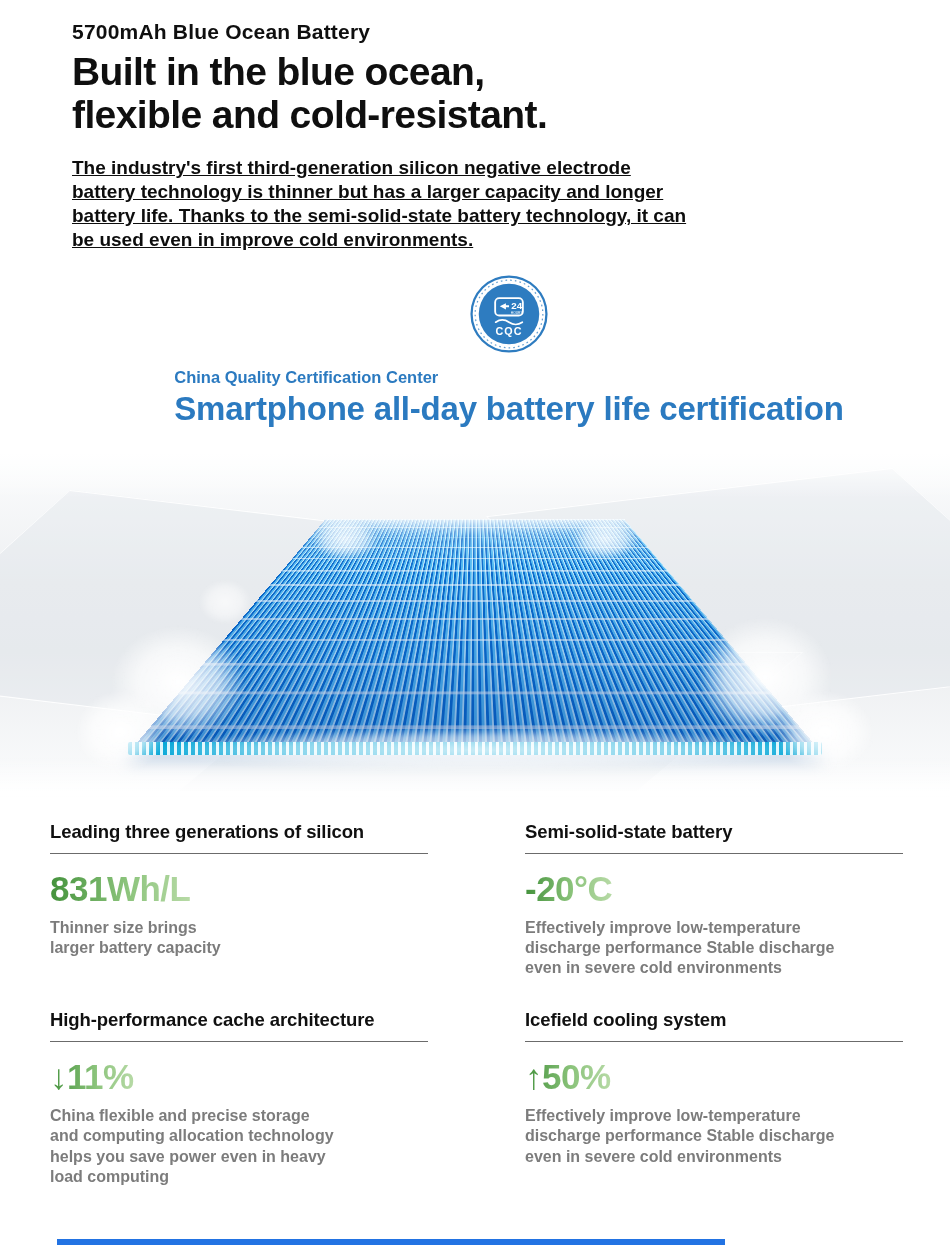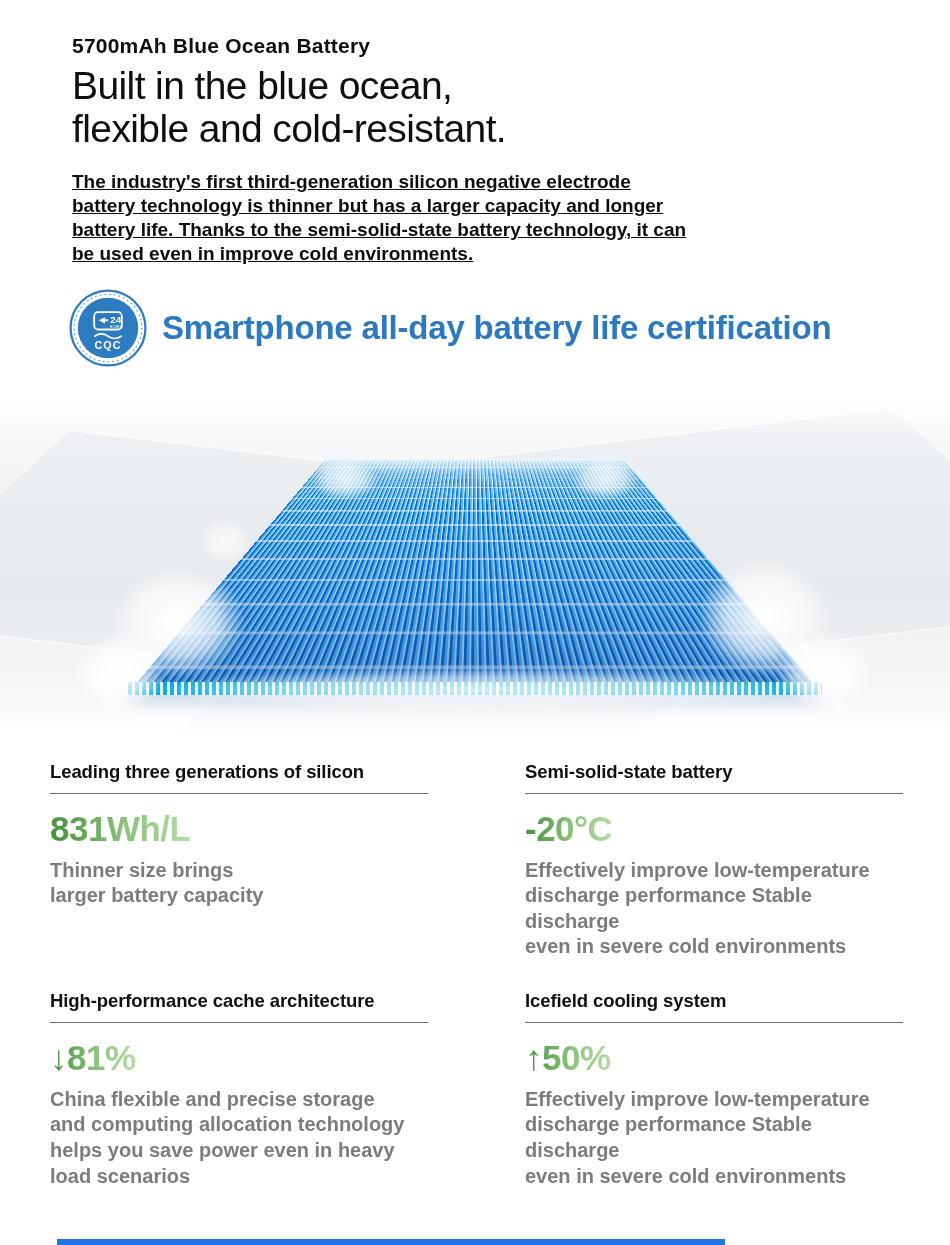--- a/index.html
+++ b/index.html
@@ -3,31 +3,31 @@
 <meta charset="utf-8">
 <style>
   * { margin:0; padding:0; box-sizing:border-box; }
   html,body { width:950px; }
   body {
     height:1245px; position:relative; overflow:hidden;
     background:#ffffff; font-family:"Liberation Sans", sans-serif; color:#0f0f0f;
   }
 
   
-  .header { padding:34px 0 0 72px; }
+  .header { padding:20px 0 0 72px; }
   .eyebrow { font-size:21px; font-weight:700; letter-spacing:.2px; margin-bottom:7px; }
-  .title { font-size:39px; font-weight:400; line-height:1.09; letter-spacing:-.6px; }
+  .title { font-size:39px; font-weight:700; line-height:1.09; letter-spacing:-.6px; }
   .title span { display:block; }
 
   
   .intro { margin:20px 0 0 72px; font-size:19px; font-weight:600; line-height:1.27; color:#0d0d0d;text-decoration:underline; }
   .intro span { display:block; }
 
   
-  .cert { margin:21px 0 0 68px; display:flex; align-items:center; gap:14px; }
+  .cert { margin:21px 0 0 68px; display:flex; align-items:center; gap:14px;flex-direction:column; }
   .cert-badge { width:80px; height:80px; flex:0 0 80px; }
   .cert-org { font-size:16.5px; font-weight:600; color:#2b7ac0; margin-bottom:3px; }
   .cert-title { font-size:33px; font-weight:700; color:#2b7ac0; letter-spacing:-.2px; }
 
   
   .hero { position:relative; margin-top:24px; height:345px; overflow:hidden;
     background:linear-gradient(180deg,#fbfcfd 0%,#eef0f2 38%,#ecEEf0 58%,#fbfcfd 100%); }
   .panel { position:absolute; background:rgba(222,226,231,.35); border:1px solid rgba(255,255,255,.9); }
   .p1 { left:-60px; top:60px; width:420px; height:190px; transform:skewX(-48deg) skewY(6deg); }
   .p2 { right:-80px; top:40px; width:460px; height:200px; transform:skewX(48deg) skewY(-6deg); }
@@ -63,21 +63,21 @@
   
   .stats { margin-top:24px; padding-left:50px; display:grid;
     grid-template-columns:378px 378px; column-gap:97px; }
   .stat { margin-bottom:30px; }
   .stat:nth-child(5), .stat:nth-child(6) { margin-top:46px; margin-bottom:0; }
   .stat-heading { font-size:18.5px; font-weight:700; color:#101010; letter-spacing:-.1px;
     padding-bottom:10px; border-bottom:1px solid #6b6b6b; margin-bottom:15px; }
   .stat-value { display:inline-block; font-size:35px; font-weight:700; letter-spacing:-.5px;
     background:linear-gradient(90deg,#44923c 0%, #8cc47c 55%, #b7daa6 100%);
     -webkit-background-clip:text; background-clip:text; color:transparent; margin-bottom:9px; }
-  .stat-desc { font-size:20px; font-weight:600; color:#7c7c7c; line-height:1.28; }
+  .stat-desc { font-size:16px; font-weight:600; color:#7c7c7c; line-height:1.28; }
   .stat-desc span { display:block; }
 
   
   .footer-bar { position:absolute; left:57px; bottom:0; width:668px; height:6px; background:#2273e3; }
 </style>
 </head>
 <body>
 
 <div class="header">
   <div class="eyebrow">5700mAh Blue Ocean Battery</div>
@@ -100,20 +100,21 @@
     <circle cx="39" cy="39" r="33" fill="none" stroke="#2e7cc0" stroke-width="1.2" stroke-dasharray="1.6 3" opacity=".75"></circle>
     <circle cx="39" cy="39" r="29.5" fill="#2e7cc0"></circle>
     <rect x="25.5" y="23.5" width="27" height="17" rx="4" fill="none" stroke="#ffffff" stroke-width="1.8"></rect>
     <path d="M30 31.5 l6 -3 v2 h3 v2 h-3 v2 z" fill="#ffffff"></path>
     <text x="46.5" y="34.5" text-anchor="middle" fill="#ffffff" font-size="9.5" font-weight="bold" font-family="Liberation Sans, sans-serif">24</text>
     <text x="46.5" y="38.7" text-anchor="middle" fill="#ffffff" font-size="3.2" font-family="Liberation Sans, sans-serif">HOURS</text>
     <path d="M26 47 q6.5 -4.5 13 0 t13 0" fill="none" stroke="#ffffff" stroke-width="1.6" stroke-linecap="round"></path>
     <text x="39" y="59.5" text-anchor="middle" fill="#ffffff" font-size="10.5" font-weight="bold" letter-spacing="1" font-family="Liberation Sans, sans-serif">CQC</text>
   </svg>
   <div>
+    <div class="cert-org">China Quality Certification Center</div>
     <div class="cert-title">Smartphone all-day battery life certification</div>
   </div>
 </div>
 
 <div class="hero">
   <div class="panel p1"></div>
   <div class="panel p2"></div>
   <div class="panel p3"></div>
   <div class="plate"></div>
   <div class="front-edge"></div>
@@ -145,26 +146,26 @@
     <div class="stat-value">-20°C</div>
     <div class="stat-desc">
       <span>Effectively improve low-temperature</span>
       <span>discharge performance Stable discharge</span>
       <span>even in severe cold environments</span>
     </div>
   </div>
 
   <div class="stat">
     <div class="stat-heading">High-performance cache architecture</div>
-    <div class="stat-value">↓81%</div>
+    <div class="stat-value">↓11%</div>
     <div class="stat-desc">
       <span>China flexible and precise storage</span>
       <span>and computing allocation technology</span>
       <span>helps you save power even in heavy</span>
-      <span>load scenarios</span>
+      <span>load computing</span>
     </div>
   </div>
 
   <div class="stat">
     <div class="stat-heading">Icefield cooling system</div>
     <div class="stat-value">↑50%</div>
     <div class="stat-desc">
       <span>Effectively improve low-temperature</span>
       <span>discharge performance Stable discharge</span>
       <span>even in severe cold environments</span>

